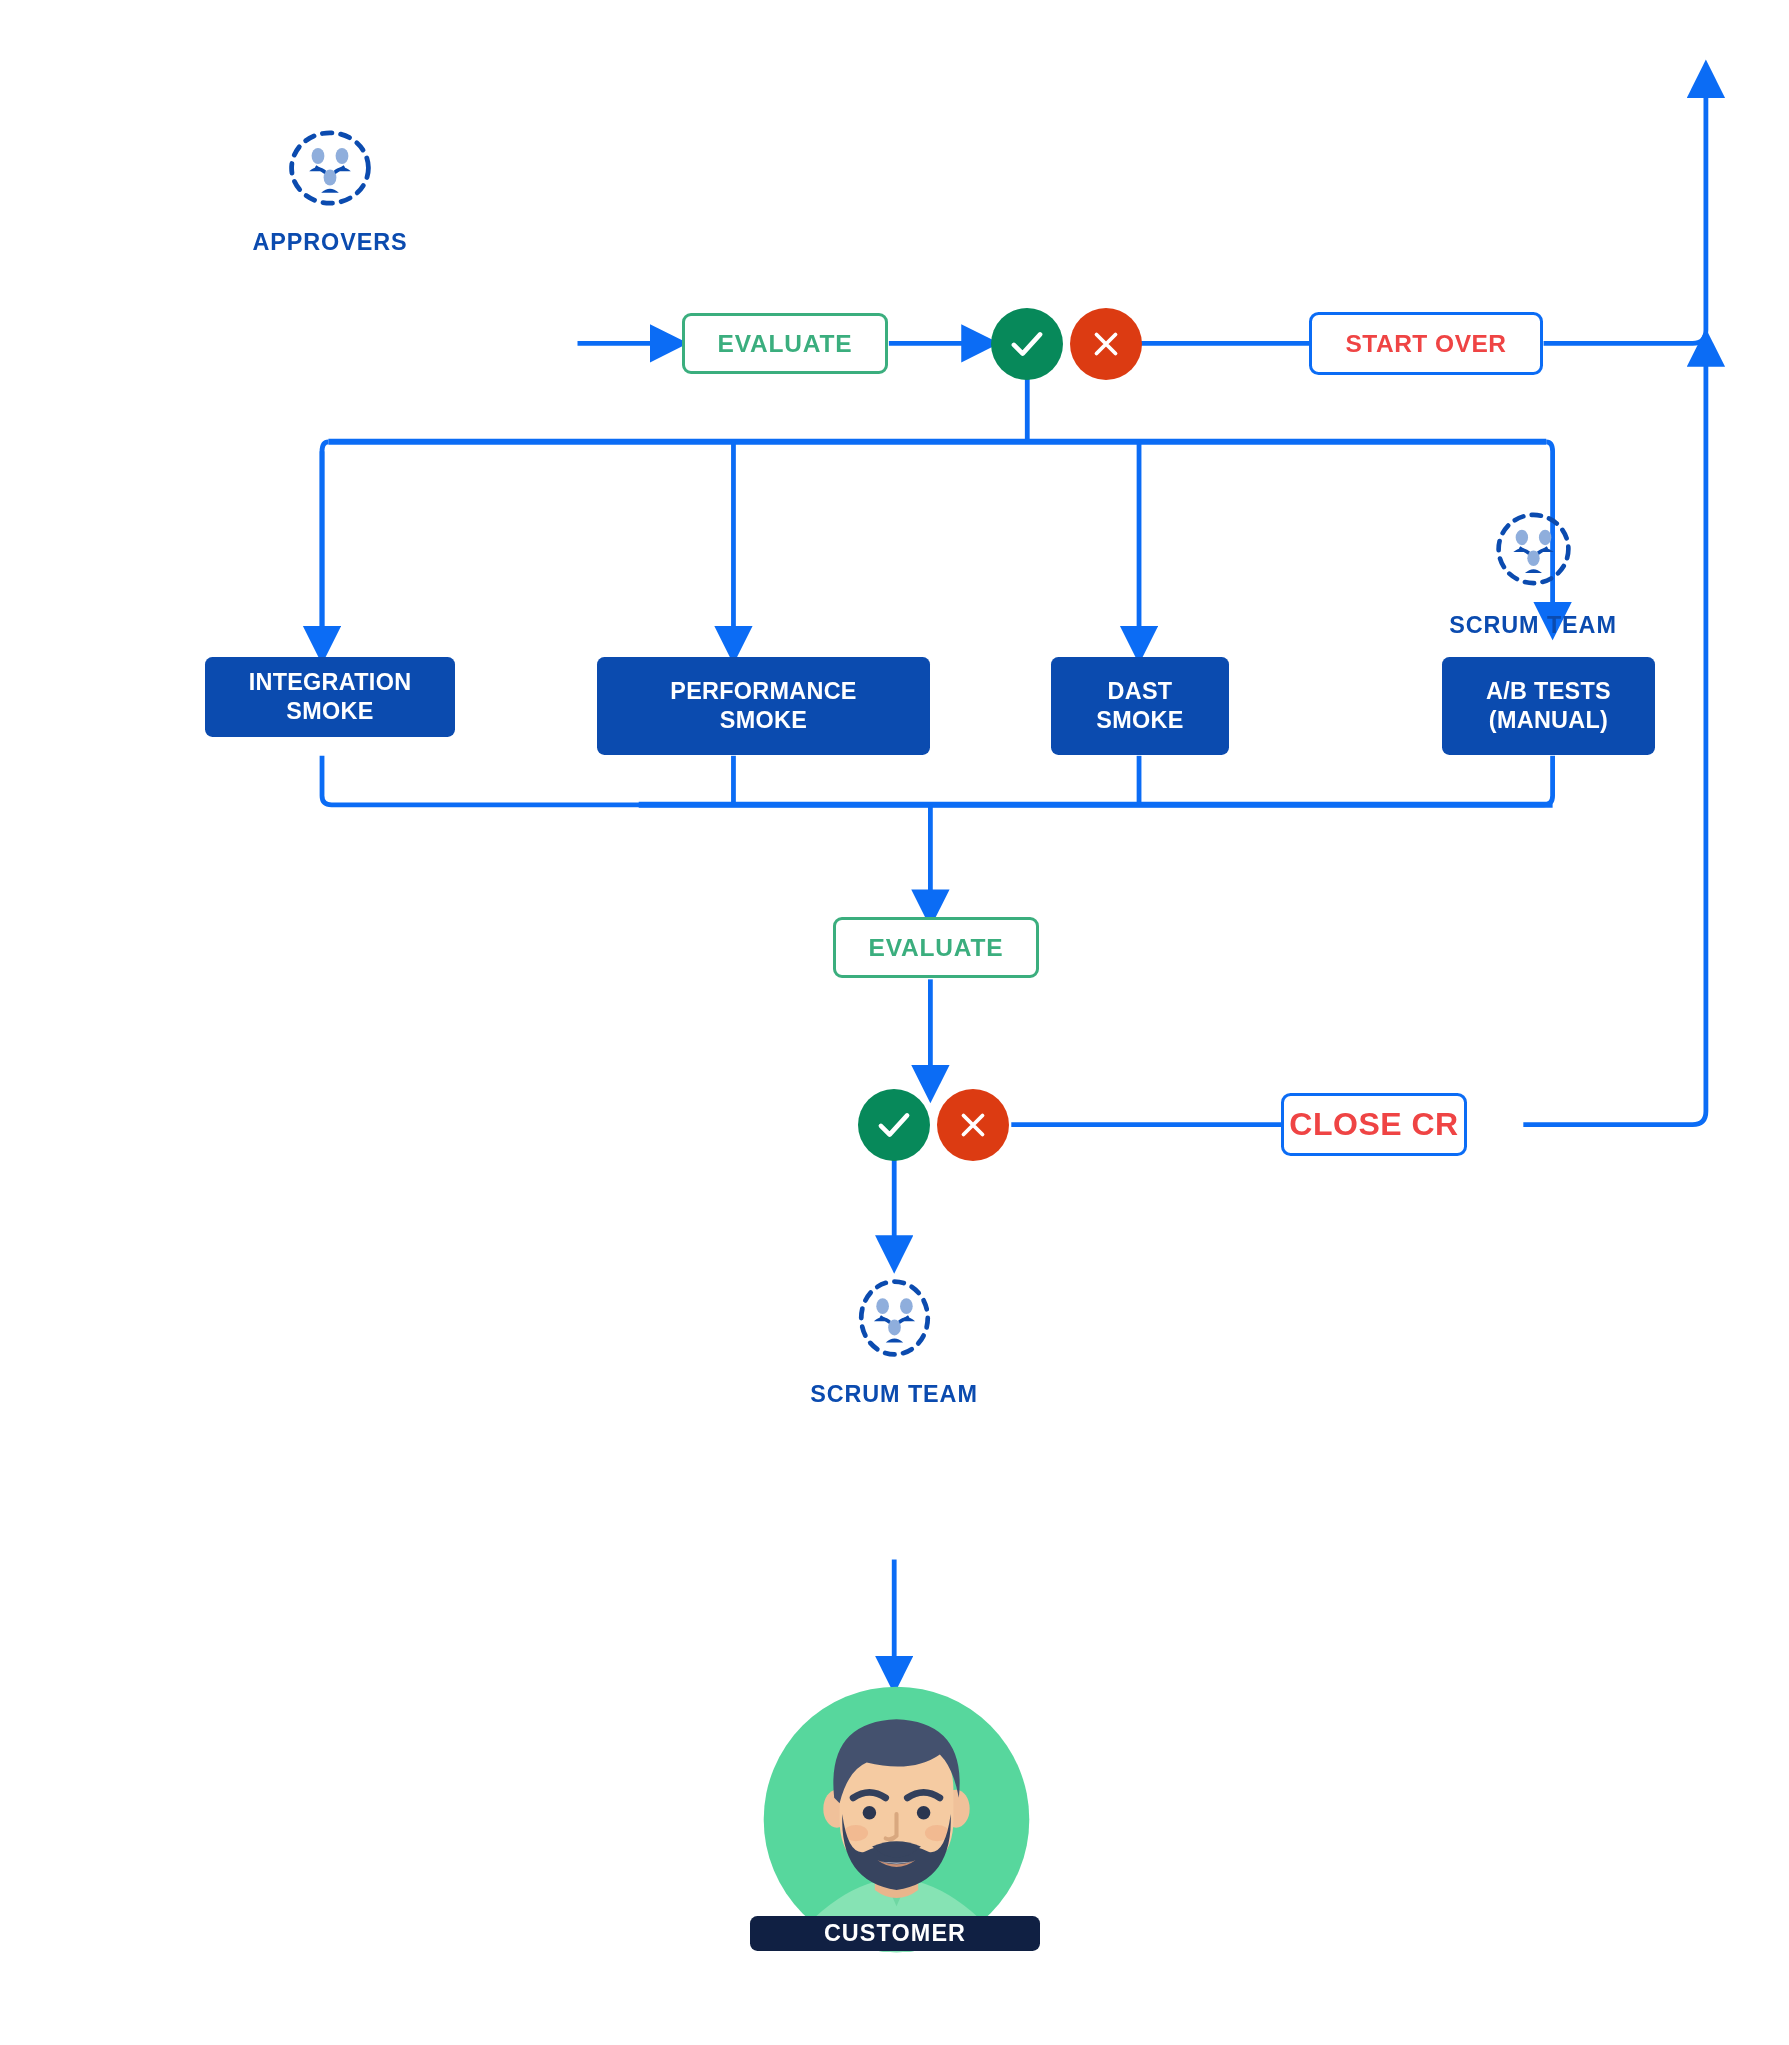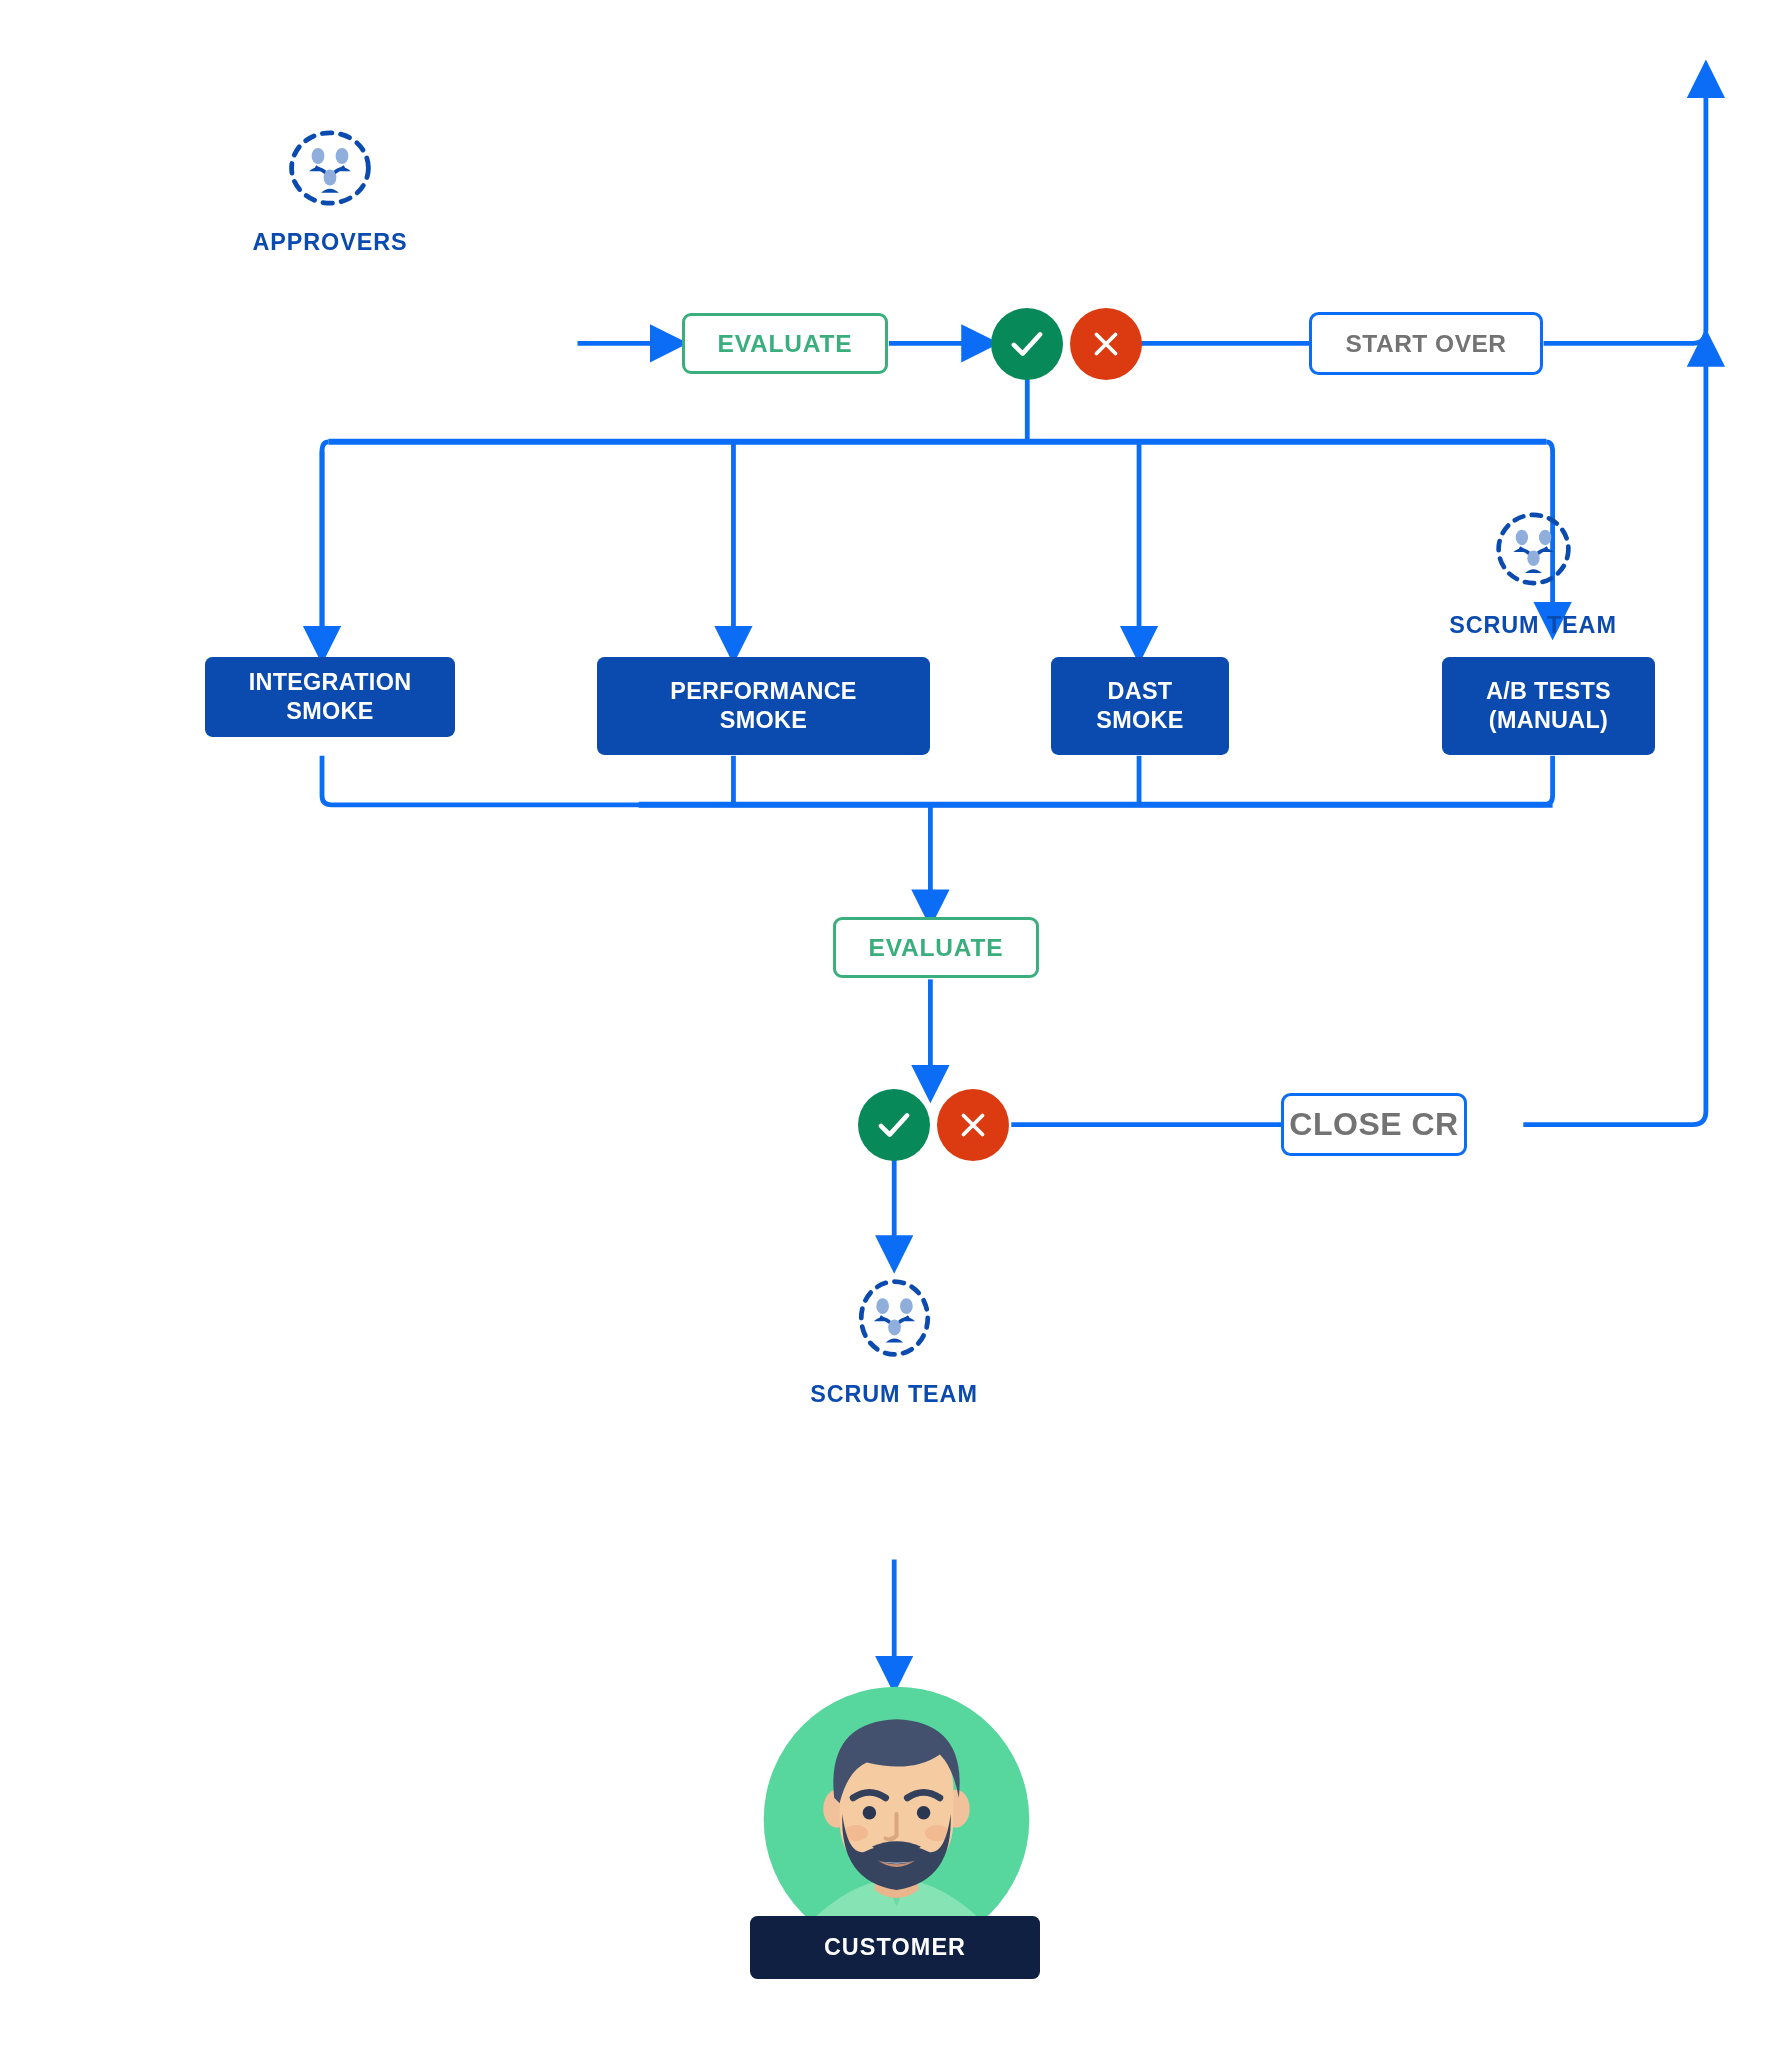--- a/index.html
+++ b/index.html
@@ -40,21 +40,21 @@
     align-items:center;
     justify-content:center;
     letter-spacing:0.8px;
     box-sizing:border-box;
   }
   .outline-box{
     position:absolute;
     background:#ffffff;
     border:3.7px solid #0B6CF5;
     border-radius:9.6px;
-    color:#737373;
+    color:#ef4444;
     font-weight:bold;
     text-align:center;
     display:flex;
     align-items:center;
     justify-content:center;
     letter-spacing:0.5px;
     box-sizing:border-box;
   }
 
   
@@ -291,18 +291,18 @@
 
       <path d="M60,96 Q58,146 100,152 Q142,146 140,96 Q136,126 124,124 Q112,118 100,118 Q88,118 76,124 Q64,126 60,96 Z" fill="#37445F"></path>
 
       <path d="M82,120 Q100,112 118,120 Q110,128 100,128 Q90,128 82,120 Z" fill="#37445F"></path>
 
       <path d="M86,130 Q100,140 114,130 Q100,136 86,130 Z" fill="#C98F72"></path>
       <path d="M88,131 Q100,134 112,131 Q100,133 88,131 Z" fill="#ffffff"></path>
     </g>
   </svg>
 
-  <div class="customer-badge" style="left:750px; top:1916px; width:290px; height:63px; font-size:23.4px;justify-content:center;">
+  <div class="customer-badge" style="left:750px; top:1916px; width:290px; height:35px; font-size:23.4px;justify-content:center;">
     <span>CUSTOMER</span>
   </div>
 
 </div>
 
 
 </body></html>

